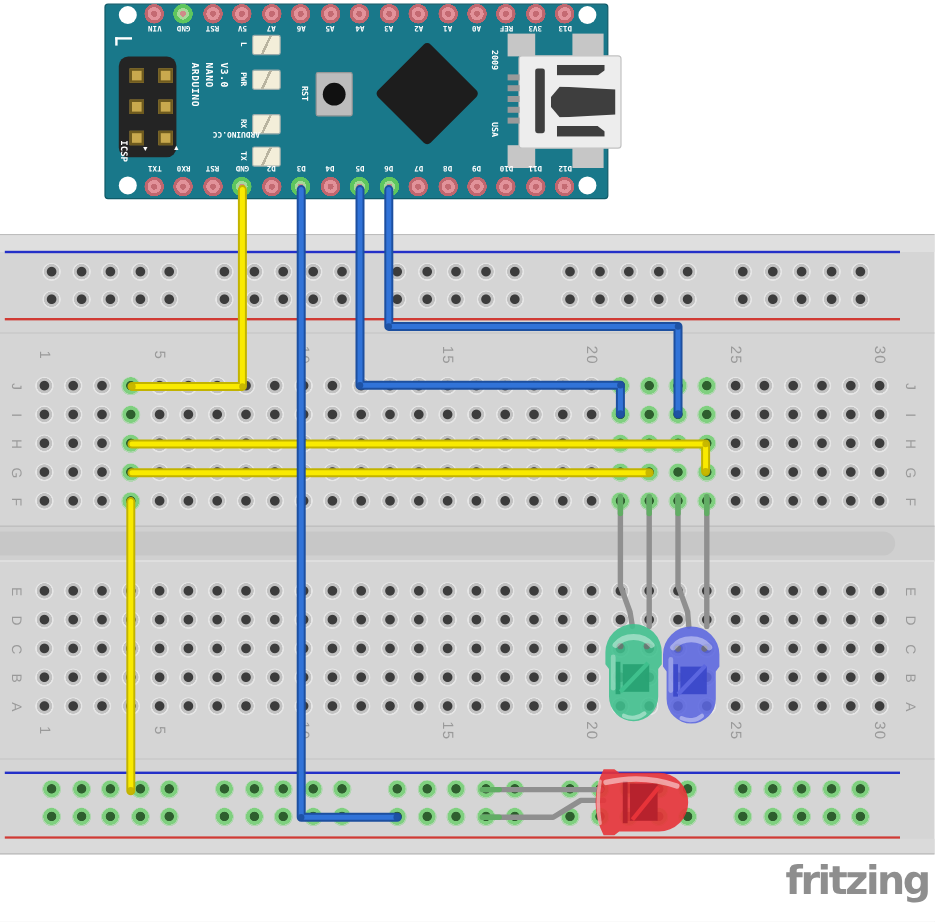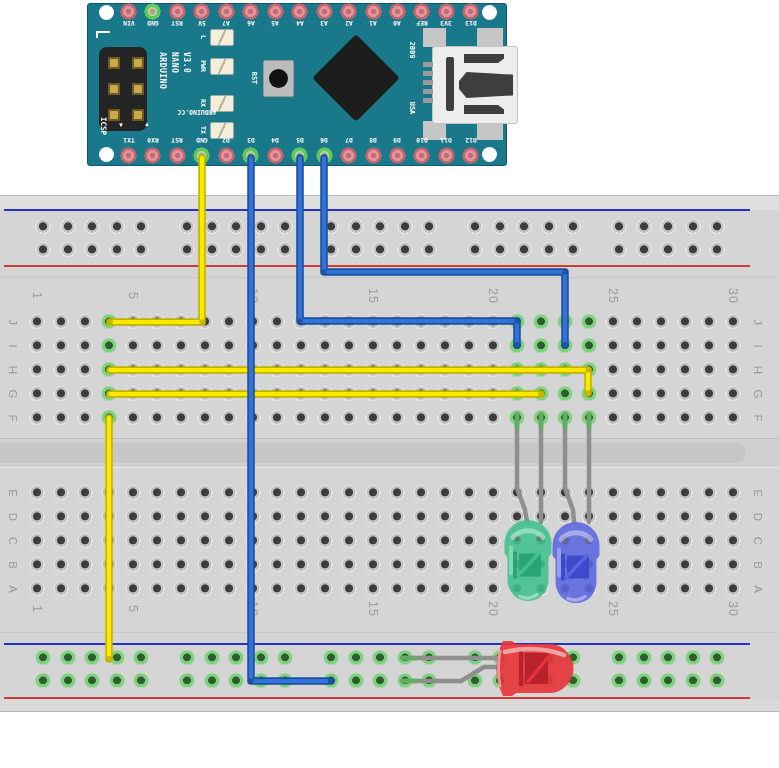--- a/index.html
+++ b/index.html
@@ -742,13 +742,14 @@
         <g>
           <path d="M324 158 L324 272 L565 272 L565 345" stroke="#1d4f9f" stroke-width="7.5" fill="none" stroke-linecap="round" stroke-linejoin="round"></path>
           <path d="M324 158 L324 272 L565 272 L565 345" stroke="#3173d8" stroke-width="4.2" fill="none" stroke-linecap="round" stroke-linejoin="round"></path>
           <circle cx="324" cy="272" r="2.7" fill="#1d4f9f" opacity="0.9"></circle>
           <circle cx="565" cy="272" r="2.7" fill="#1d4f9f" opacity="0.9"></circle>
           <circle cx="565" cy="345" r="3.1" fill="#1d4f9f" opacity="0.9"></circle>
         </g>
       </g>
   </svg>
 
+  <div class="logo">fritzing</div>
 </div>
 
 </body></html>

